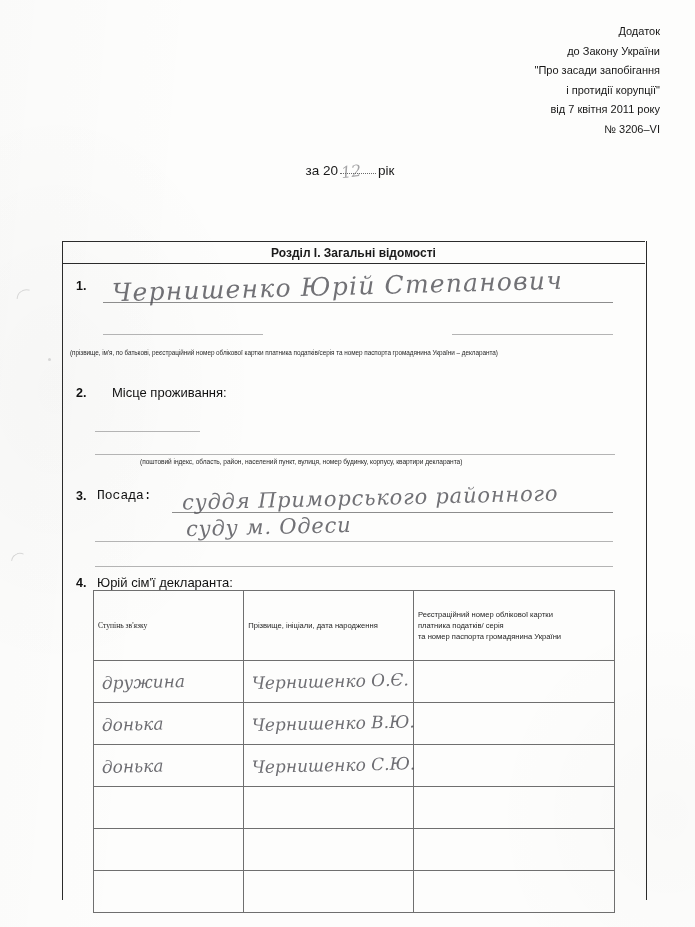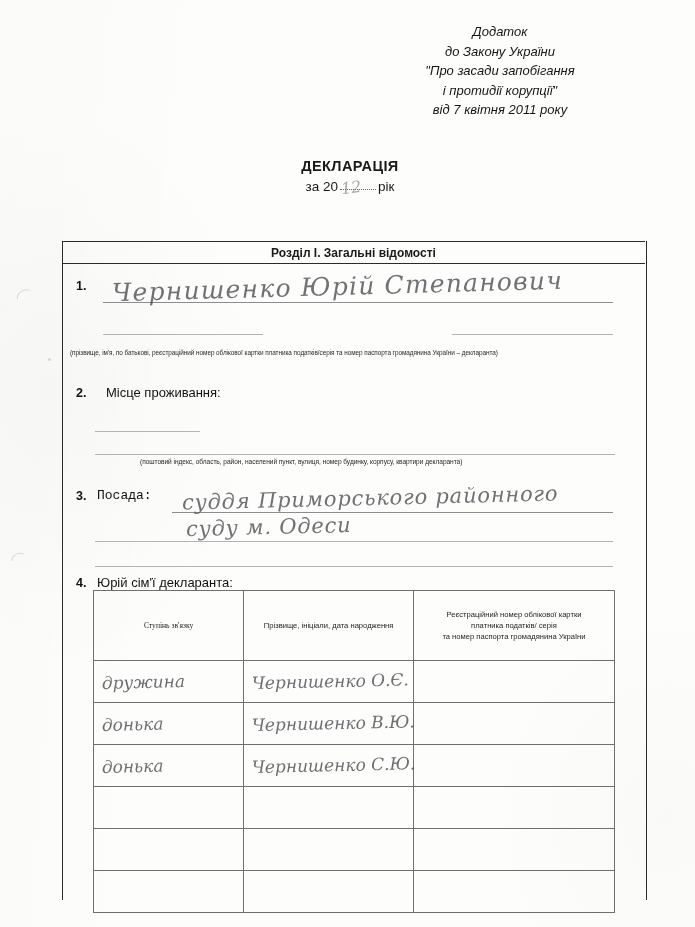--- a/index.html
+++ b/index.html
@@ -29,25 +29,24 @@
       linear-gradient(95deg, rgba(0,0,0,0.012) 0%, rgba(0,0,0,0) 28%);
     pointer-events: none;
   }
 
   
   #law-header {
     position: absolute;
     top: 22px;
     left: 340px;
     width: 320px;
-    text-align: center;
-    font-size: 13px;
+    text-align: right;
+    font-size: 11px;
     line-height: 19.5px;
     color: #161616;
-    font-style: italic;
   }
   #law-header div { white-space: nowrap; }
 
   
   #title-block {
     position: absolute;
     top: 158px;
     left: 55px;
     width: 590px;
     text-align: center;
@@ -172,21 +171,21 @@
   #family-table td {
     border: 1px solid #6f6f6f;
     padding: 0;
   }
   #family-table th {
     font-size: 7.6px;
     font-weight: normal;
     color: #1d1d1d;
     line-height: 11px;
     padding: 18px 4px;
-    text-align: center;
+    text-align: left;
     vertical-align: middle;
     height: 46px;
     box-sizing: border-box;
   }
   #family-table td {
     height: 41px;
     position: relative;
   }
   .col-a { width: 139px; font-family: Liberation Serif, serif; }
   .col-b { width: 157px; }
@@ -228,44 +227,44 @@
   <div class="artifact arc" style="left:18px; top:288px; width:22px; height:30px; transform:rotate(-35deg);"></div>
   <div class="artifact arc" style="left:12px; top:552px; width:20px; height:28px; transform:rotate(-30deg);"></div>
   <div class="artifact" style="left:48px; top:358px; width:3px; height:3px; background:#9a9a9a; border-radius:50%;"></div>
 
   <div id="law-header">
     <div>Додаток</div>
     <div>до Закону України</div>
     <div>"Про засади запобігання</div>
     <div>і протидії корупції"</div>
     <div>від 7 квітня 2011 року</div>
+    <div>№ 3206–VI</div>
   </div>
 
   <div id="title-block">
-    <div id="doc-title">ДЕКЛАРАЦІЯ</div>
     <div id="year-line">
       <span>за 20</span><span class="year-blank"><span class="year-hand">12</span><span class="year-dots"></span></span><span>рік</span>
     </div>
   </div>
 
   <div id="form-frame"></div>
 
   <div id="section-bar">
     <span>Розділ I. Загальні відомості</span>
   </div>
 
   <div class="item-num" style="left:76px; top:279px;">1.</div>
   <div class="rule" style="left:103px; top:302px; width:510px;"></div>
   <div class="rule faint" style="left:103px; top:334px; width:160px;"></div>
   <div class="rule faint" style="left:452px; top:334px; width:161px;"></div>
   <div class="hand big" style="left:112px; top:272px;">Чернишенко Юрій Степанович</div>
   <div class="caption" style="left:70px; top:349px; font-size:6.4px;">(прізвище, ім'я, по батькові, реєстраційний номер облікової картки платника податків/серія та номер паспорта громадянина України – декларанта)</div>
 
   <div class="item-num" style="left:76px; top:386px;">2.</div>
-  <div class="item-label" style="left:106px; top:385px;">Місце проживання:</div>
+  <div class="item-label" style="left:112px; top:385px;">Місце проживання:</div>
   <div class="rule faint" style="left:95px; top:431px; width:105px;"></div>
   <div class="rule faint" style="left:95px; top:454px; width:520px;"></div>
   <div class="hand mid" style="left:200px; top:400px; opacity:0.25;"></div>
   <div class="caption" style="left:140px; top:458px; font-size:6.6px;">(поштовий індекс, область, район, населений пункт, вулиця, номер будинку, корпусу, квартири декларанта)</div>
 
   <div class="item-num" style="left:76px; top:489px;">3.</div>
   <div class="item-label" style="left:97px; top:488px;font-family:Liberation Mono, monospace;">Посада:</div>
   <div class="rule" style="left:172px; top:512px; width:441px;"></div>
   <div class="rule faint" style="left:95px; top:541px; width:518px;"></div>
   <div class="rule faint" style="left:95px; top:566px; width:518px;"></div>

